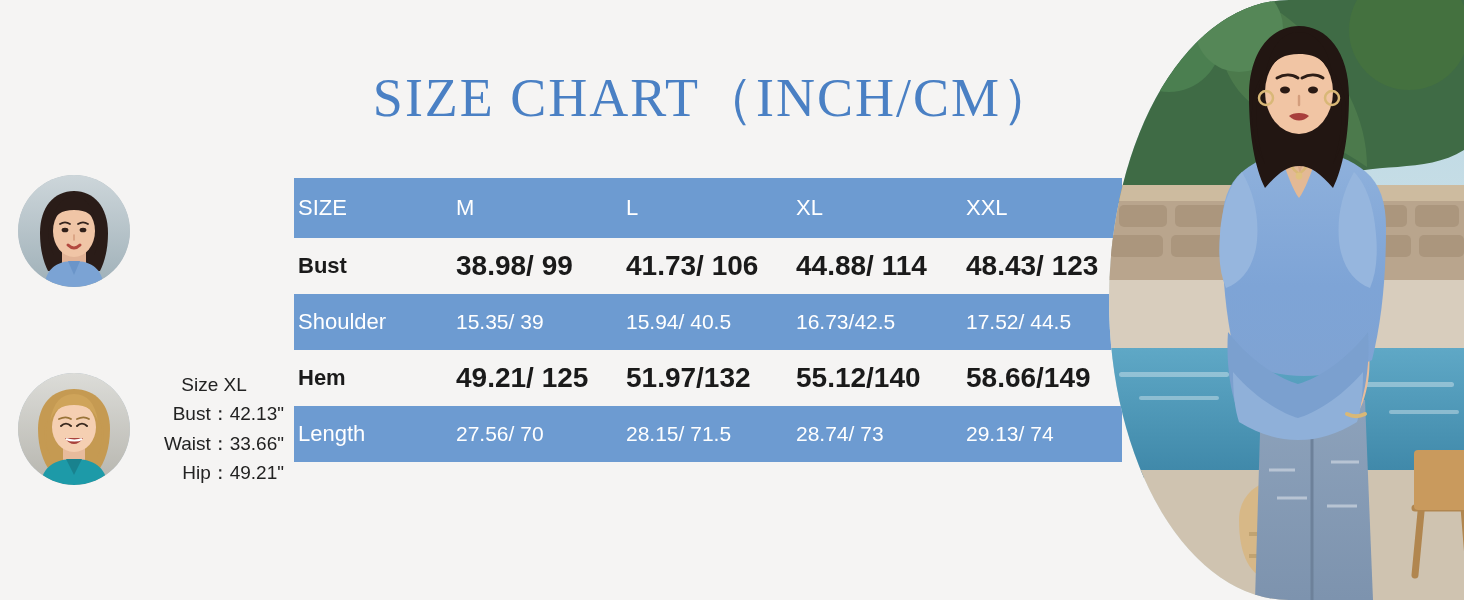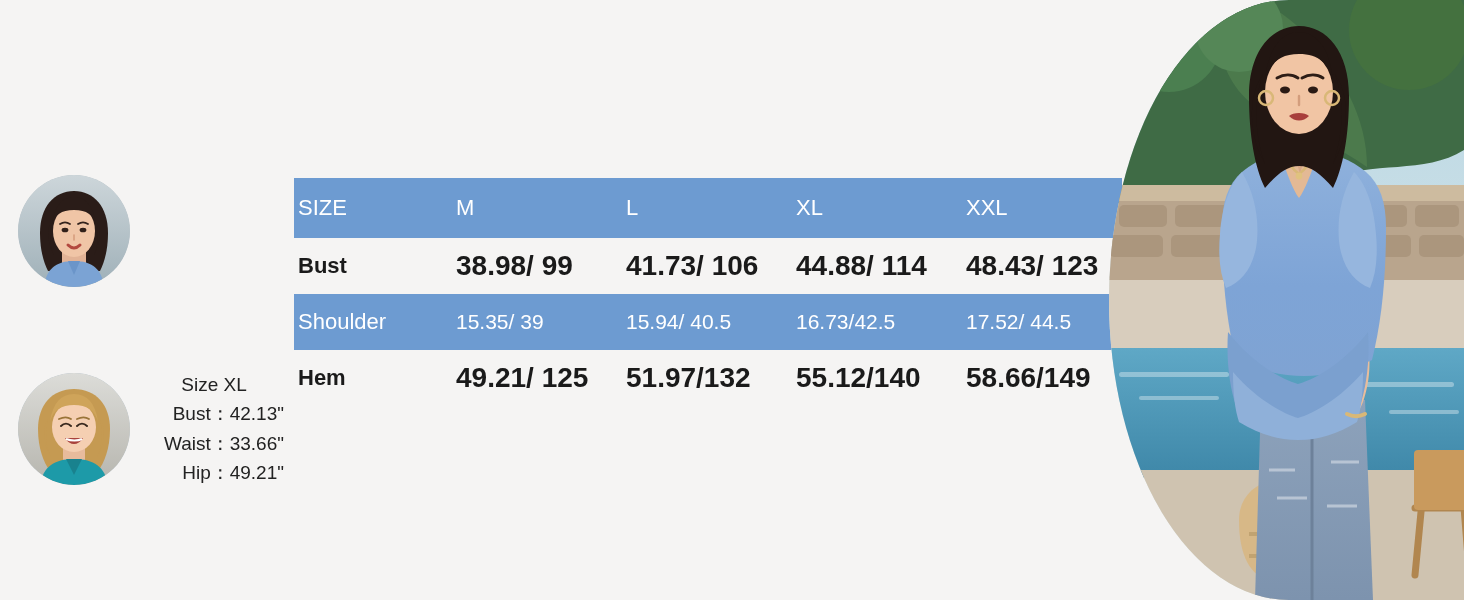--- a/index.html
+++ b/index.html
@@ -152,20 +152,21 @@
     border-top-left-radius: 180px 300px;
     border-bottom-left-radius: 180px 300px;
     overflow: hidden;
   }
 </style>
 </head>
 <body>
 
 <div id="root">
 
+  <div class="title">SIZE CHART（INCH/CM）</div>
 
   <div class="model-card m">
     <div class="avatar">
       <svg width="112" height="112" viewBox="0 0 112 112" aria-hidden="true">
         <defs>
           <clipPath id="clipM">
               <circle cx="56" cy="56" r="56"></circle>
             </clipPath>
           <linearGradient id="bgM" x1="0" y1="0" x2="0" y2="1">
             <stop offset="0%" stop-color="#cdd6da"></stop>
@@ -281,20 +282,27 @@
       </tr>
 
       <tr class="band-plain">
         <td class="col0">Hem</td>
         <td class="val">49.21/ 125</td>
         <td class="val">51.97/132</td>
         <td class="val">55.12/140</td>
         <td class="val">58.66/149</td>
       </tr>
 
+      <tr class="band-blue">
+        <td class="col0">Length</td>
+        <td class="val">27.56/ 70</td>
+        <td class="val">28.15/ 71.5</td>
+        <td class="val">28.74/ 73</td>
+        <td class="val">29.13/ 74</td>
+      </tr>
     </tbody>
   </table>
 
   <div class="hero">
     <div class="hero-clip">
       <svg width="355" height="600" viewBox="0 0 355 600" preserveAspectRatio="xMidYMid slice" aria-hidden="true">
         <defs>
           <linearGradient id="sky" x1="0" y1="0" x2="0" y2="1">
             <stop offset="0%" stop-color="#b9d7e6"></stop>
             <stop offset="100%" stop-color="#dfe9e4"></stop>

